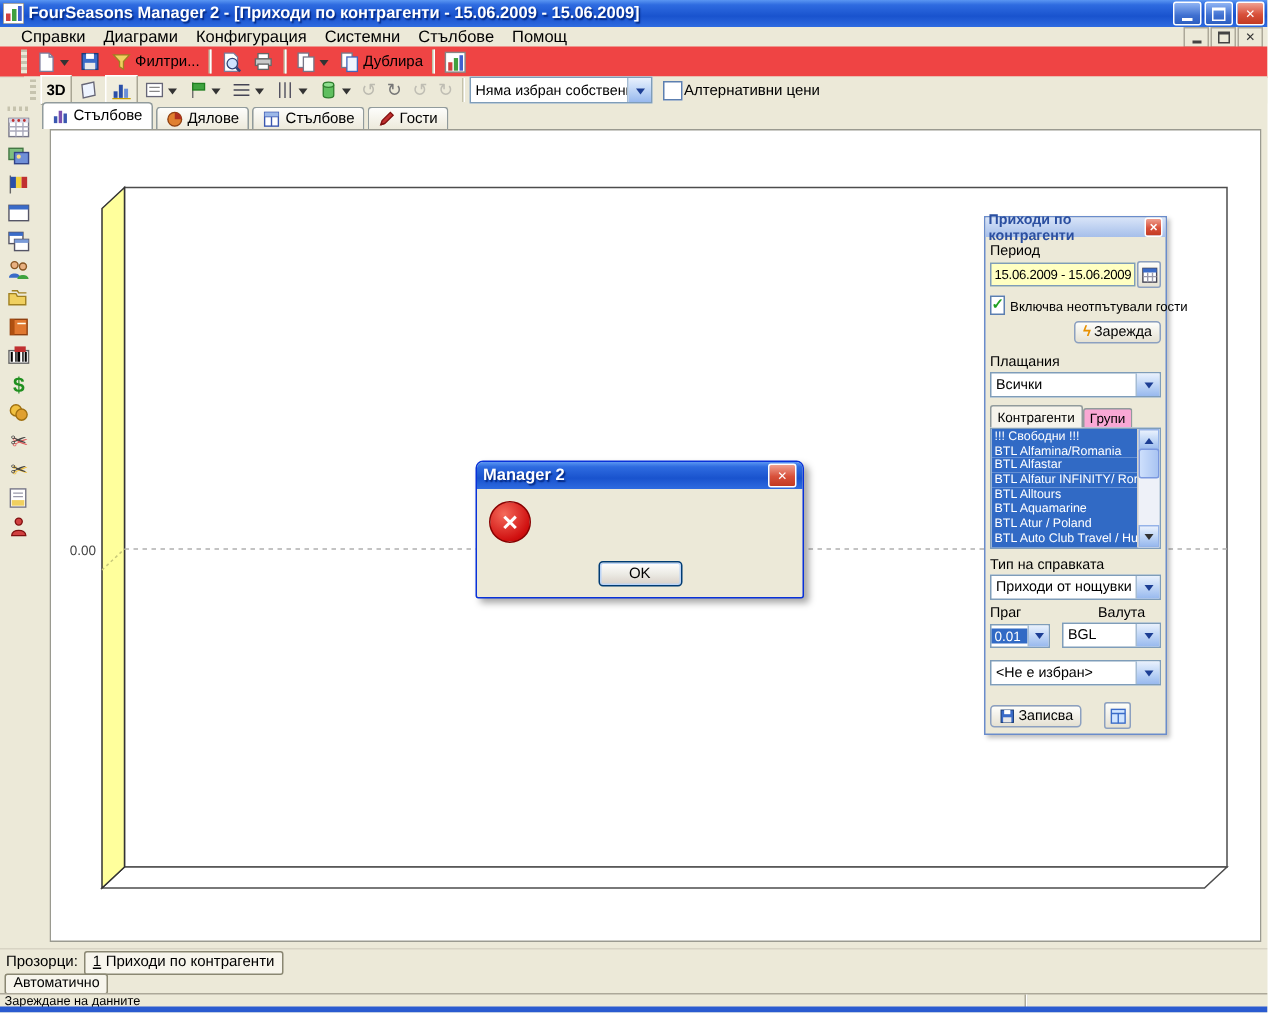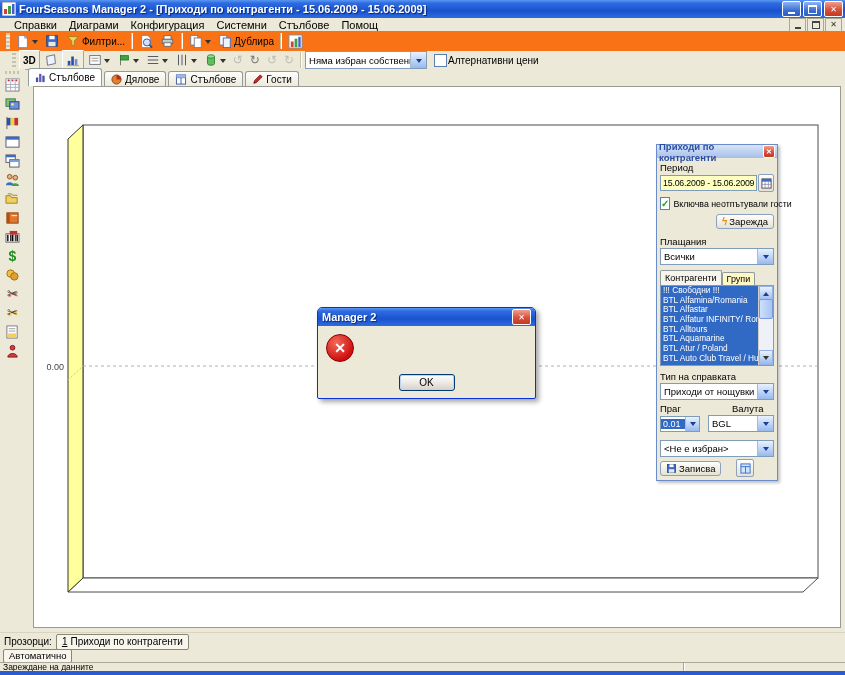--- a/index.html
+++ b/index.html
@@ -17,22 +17,22 @@
   .glyph-min{width:7px;height:0;border-bottom:2px solid #fff;margin-top:7px;}
   .glyph-restore{width:7px;height:6px;border:1px solid #fff;border-top:2px solid #fff;}
   
   .menubar{left:0;top:18px;right:0;height:13px;display:flex;align-items:center;background:#ECE9D8;padding-left:8px;}
   .menu-item{padding:0 6px;font-size:11px;}
   .mdi-btns{margin-left:auto;display:flex;gap:1px;padding-right:3px;}
   .mdi-btn{width:15px;height:12px;border:1px solid #ACA899;background:#ECE9D8;display:flex;align-items:center;justify-content:center;font-size:8px;color:#333;}
   .glyph-min2{width:6px;height:0;border-bottom:2px solid #444;margin-top:6px;}
   .glyph-restore2{width:6px;height:5px;border:1px solid #444;border-top:2px solid #444;}
   
-  .toolbar1{left:0;top:31px;right:0;height:20px;display:flex;align-items:center;gap:1px;background:#f97316;padding-left:4px;border-bottom:1px solid #E2DFD0;}
-  .toolbar2{left:8px;top:51px;right:0;height:18px;display:flex;align-items:center;gap:1px;background:#ECE9D8;padding-left:2px;}
+  .toolbar1{left:0;top:31px;right:0;height:20px;display:flex;align-items:center;gap:1px;background:#ef4444;padding-left:12px;border-bottom:1px solid #E2DFD0;}
+  .toolbar2{left:16px;top:51px;right:0;height:18px;display:flex;align-items:center;gap:1px;background:#ECE9D8;padding-left:2px;}
   .grip{width:4px;height:80%;margin:0 2px;background:repeating-linear-gradient(180deg,#C6C3AE 0 2px,#ECE9D8 2px 4px);}
   .tb-btn{height:18px;display:flex;align-items:center;gap:2px;padding:0 3px;font-size:10px;}
   .tb-btn.raised{border:1px solid;border-color:#fff #A9A694 #A9A694 #fff;background:#F0EDDE;}
   .tb-sep{width:1px;height:16px;background:#C5C2AA;border-right:1px solid #fff;margin:0 2px;}
   .tri-down{width:0;height:0;border:3px solid transparent;border-top:4px solid #333;margin-top:4px;}
   .disabled{opacity:.4;filter:grayscale(1);}
   .rot{font-size:12px;color:#777;}
   .combo{display:flex;align-items:center;height:16px;border:1px solid #7F9DB9;background:#fff;}
   .combo .val{flex:1;padding:0 3px;font-size:9.5px;white-space:nowrap;overflow:hidden;}
   .dd{width:15px;align-self:stretch;display:flex;align-items:center;justify-content:center;
@@ -62,21 +62,21 @@
   .prow{display:flex;align-items:center;}
   .date-field{flex:1;height:14px;border:1px solid #7F9DB9;background:#FFFFC2;font-size:8.8px;display:flex;align-items:center;padding:0 2px;
               letter-spacing:-.2px;white-space:nowrap;}
   .mini-btn{width:16px;height:16px;margin-left:1px;border:1px solid #8CA0C0;border-radius:2px;background:linear-gradient(180deg,#FEFEFB,#E5E1D3);
             display:flex;align-items:center;justify-content:center;}
   .xp-btn{border:1px solid #8CA0C0;border-radius:3px;background:linear-gradient(180deg,#FEFEFB,#E5E1D3);
           font-size:9.5px;display:inline-flex;align-items:center;gap:2px;padding:0 5px;height:15px;}
   .bolt{color:#E89000;font-weight:bold;font-size:10px;}
   .ptabs{display:flex;align-items:flex-end;margin-top:5px;}
   .ptab{height:12px;display:flex;align-items:center;padding:0 4px;font-size:9px;border:1px solid #919B9C;border-bottom:none;
-        border-radius:2px 2px 0 0;background:#fef9c3;}
+        border-radius:2px 2px 0 0;background:#f9a8d4;}
   .ptab.active{height:14px;background:#F6F4EC;z-index:2;}
   .plist{position:relative;height:79px;border:1px solid #7F9DB9;background:#fff;overflow:hidden;}
   .plist-inner{position:absolute;left:0;top:0;right:14px;bottom:0;overflow:hidden;}
   .list-row{height:9.7px;line-height:9.7px;background:#316AC5;color:#fff;font-size:8.3px;padding-left:2px;white-space:nowrap;overflow:hidden;}
   .sb{position:absolute;right:0;top:0;bottom:0;width:14px;background:#EEF1F8;border-left:1px solid #D4D0C8;}
   .sb-btn{position:absolute;left:0;right:0;height:13px;background:linear-gradient(180deg,#E9F1FD,#C4D9F7 45%,#98B9EE);border:1px solid #95B3E8;
           display:flex;align-items:center;justify-content:center;}
   .sb-btn.up{top:0;} .sb-btn.down{bottom:0;}
   .tri-up{width:0;height:0;border:3px solid transparent;border-bottom:4px solid #1C3E94;margin-bottom:3px;}
   .sb-thumb{position:absolute;left:0;right:0;top:13px;height:18px;background:linear-gradient(90deg,#CDDFFC,#A9C4F2);border:1px solid #7A98DF;border-radius:2px;}
@@ -541,21 +541,21 @@
             <i class="tri-down"></i>
           </span>
       </div>
     </div>
     <div class="combo" style="height:15px;margin-top:8px;">
       <span class="val">&lt;Не е избран&gt;</span>
       <span class="dd">
           <i class="tri-down"></i>
         </span>
     </div>
-    <div class="prow" style="margin-top:2px;gap:14px;">
+    <div class="prow" style="margin-top:11px;gap:14px;">
       <button class="xp-btn">
         <svg class="save-icon-sm" width="11" height="11" viewBox="0 0 16 16">
           <rect x="2" y="2" width="12" height="12" fill="#3A6BC8" stroke="#1A3C78"></rect>
             <rect x="5" y="2" width="6" height="4" fill="#fff"></rect>
             <rect x="4" y="9" width="8" height="5" fill="#E8E8E8"></rect>
         </svg>
         <span>Записва</span>
       </button>
       <div class="mini-btn">
         <svg width="11" height="11" viewBox="0 0 12 12">

